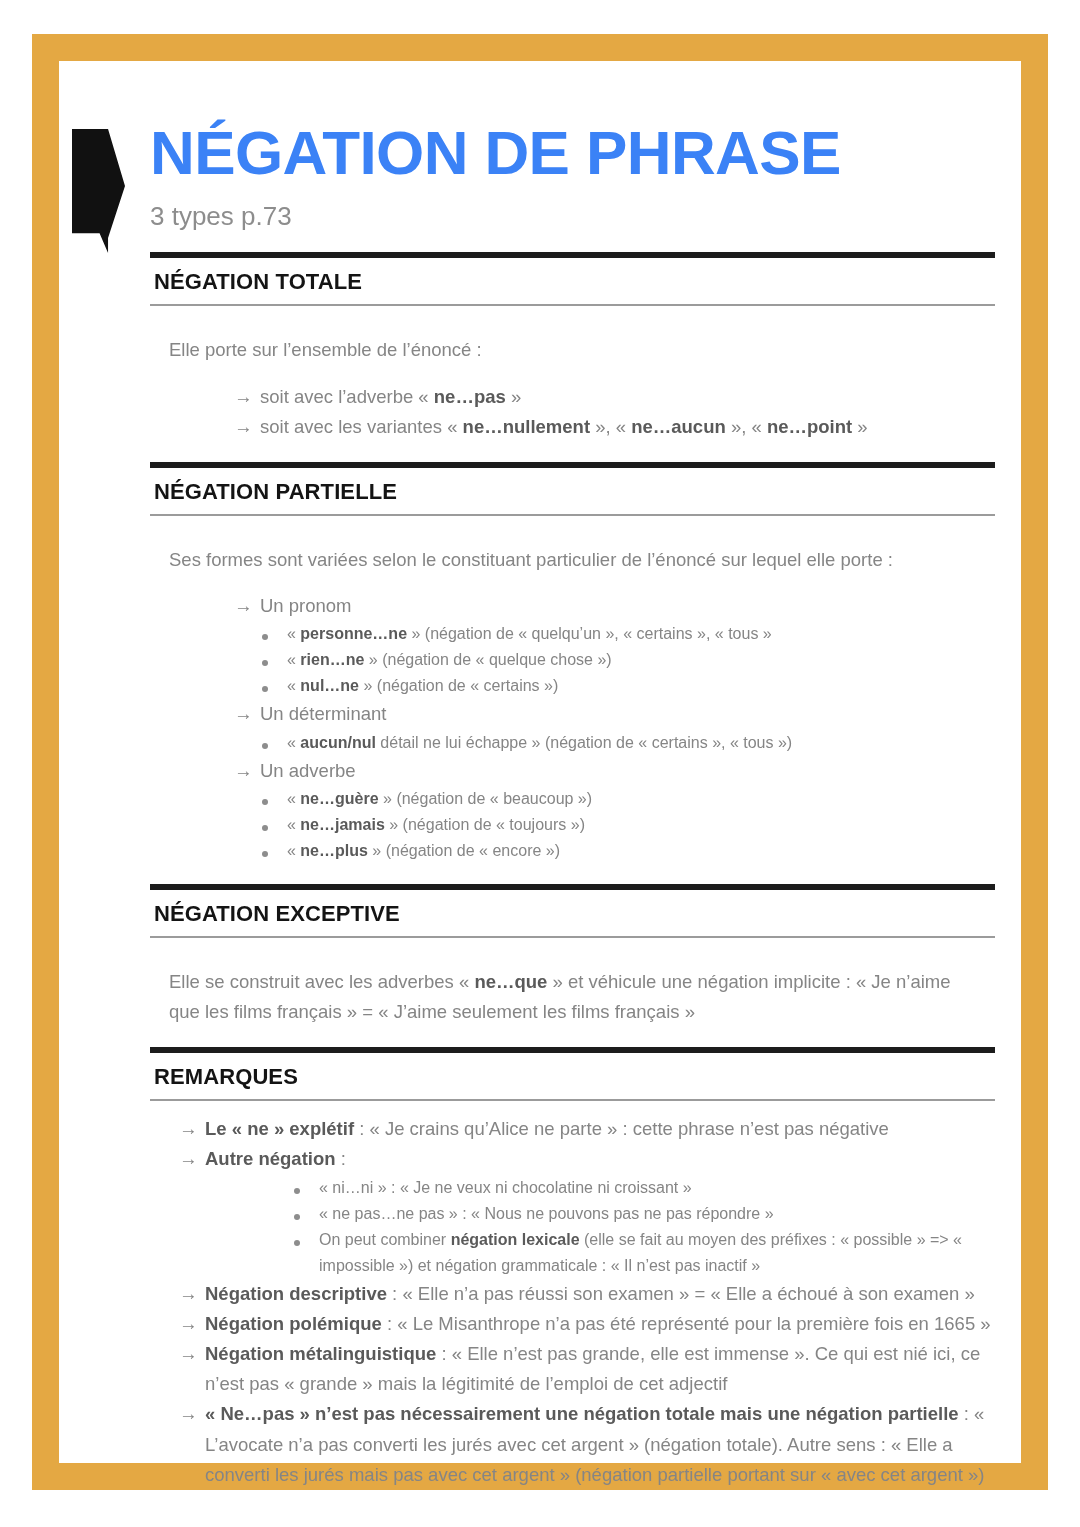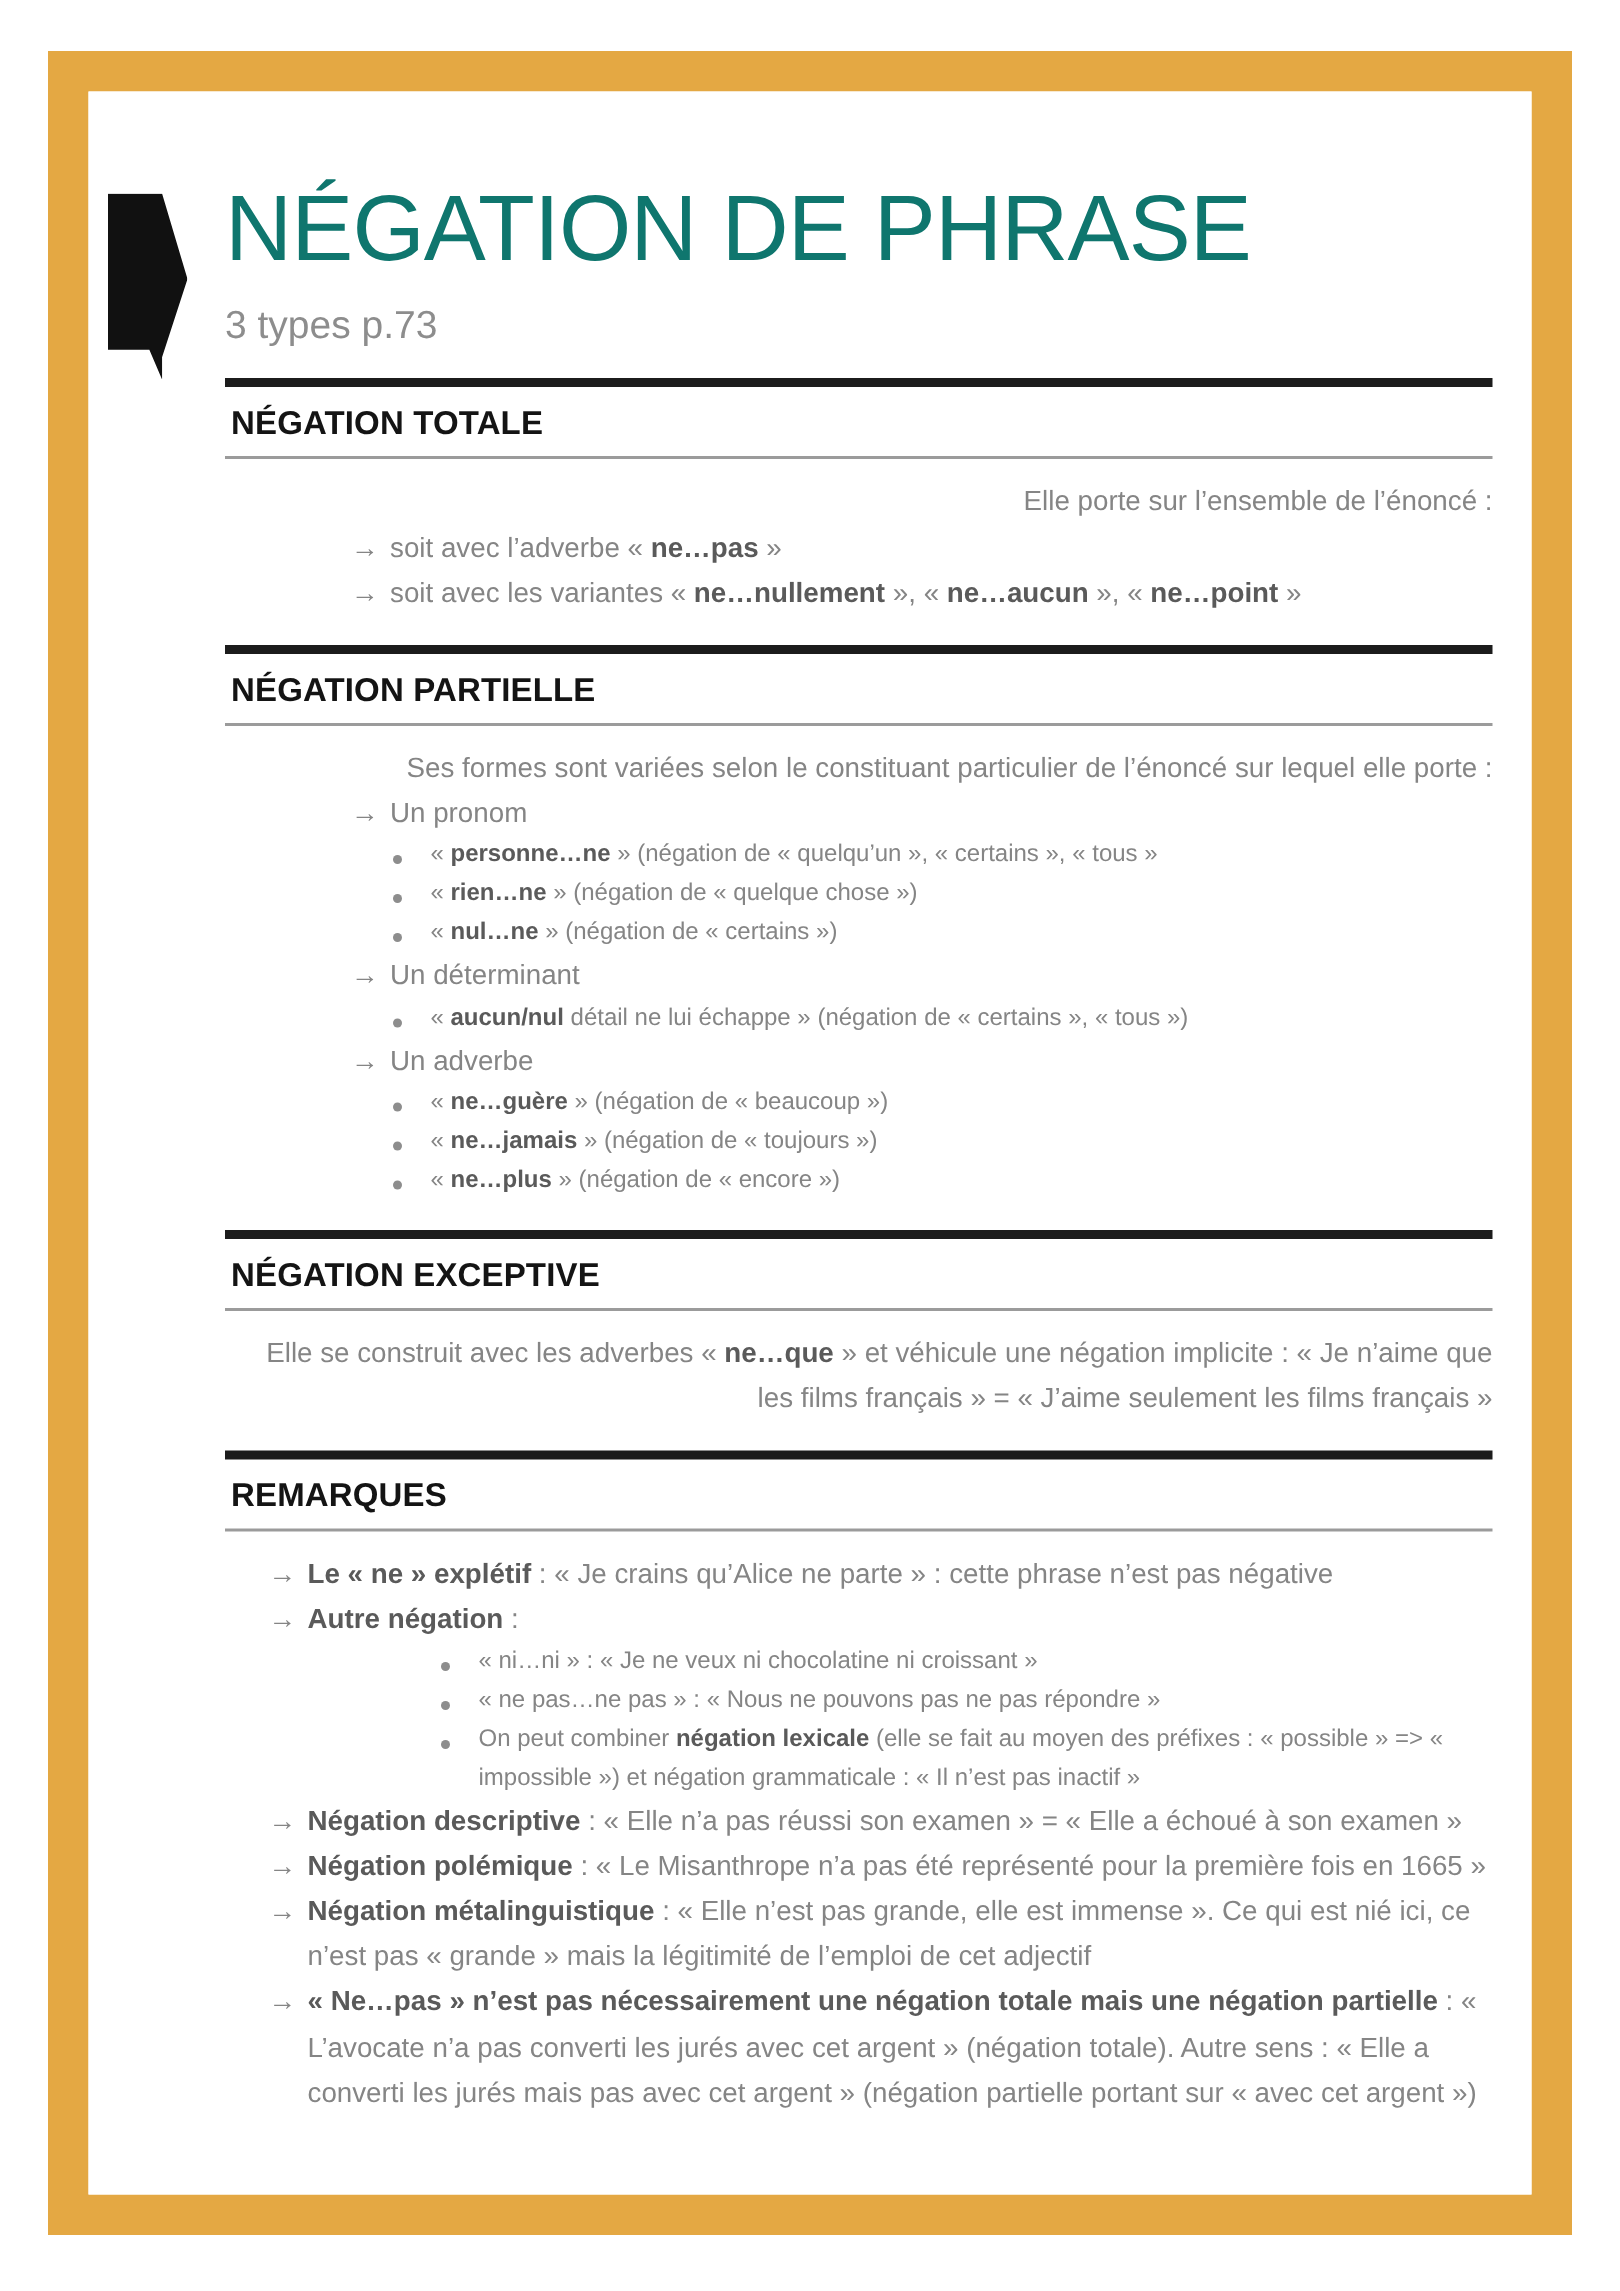--- a/index.html
+++ b/index.html
@@ -52,23 +52,23 @@
     position: absolute;
     left: -78px;
     top: 8px;
     width: 53px;
     height: 124px;
     background: #111111;
     clip-path: polygon(0% 0%, 68% 0%, 100% 46%, 68% 88%, 68% 100%, 52% 84%, 0% 84%);
   }
   .doc-title {
     font-size: 62px;
-    font-weight: 400;
+    font-weight: 700;
     letter-spacing: -0.6px;
-    color: #0f766e;
+    color: #3b82f6;
     line-height: 1.04;
     margin: 0;
     white-space: nowrap;
   }
   .doc-subtitle {
     font-size: 26px;
     color: #8d8d8d;
     margin-top: 16px;
     margin-bottom: 0;
   }
@@ -93,23 +93,22 @@
     background: #9b9b9b;
     width: 100%;
   }
   .section-body { padding-top: 13px; }
 
   
   .para {
     font-size: 18.5px;
     line-height: 1.63;
     color: #858585;
-    margin: 0;
+    margin: 16px;
     padding-left: 3px;
-    text-align: right;
   }
   b, strong { color: #5a5a5a; font-weight: 700; }
 
   
   .arrow-list { margin: 0; padding: 0; list-style: none; }
   .arrow-item {
     font-size: 18.5px;
     line-height: 1.63;
     color: #858585;
     position: relative;

